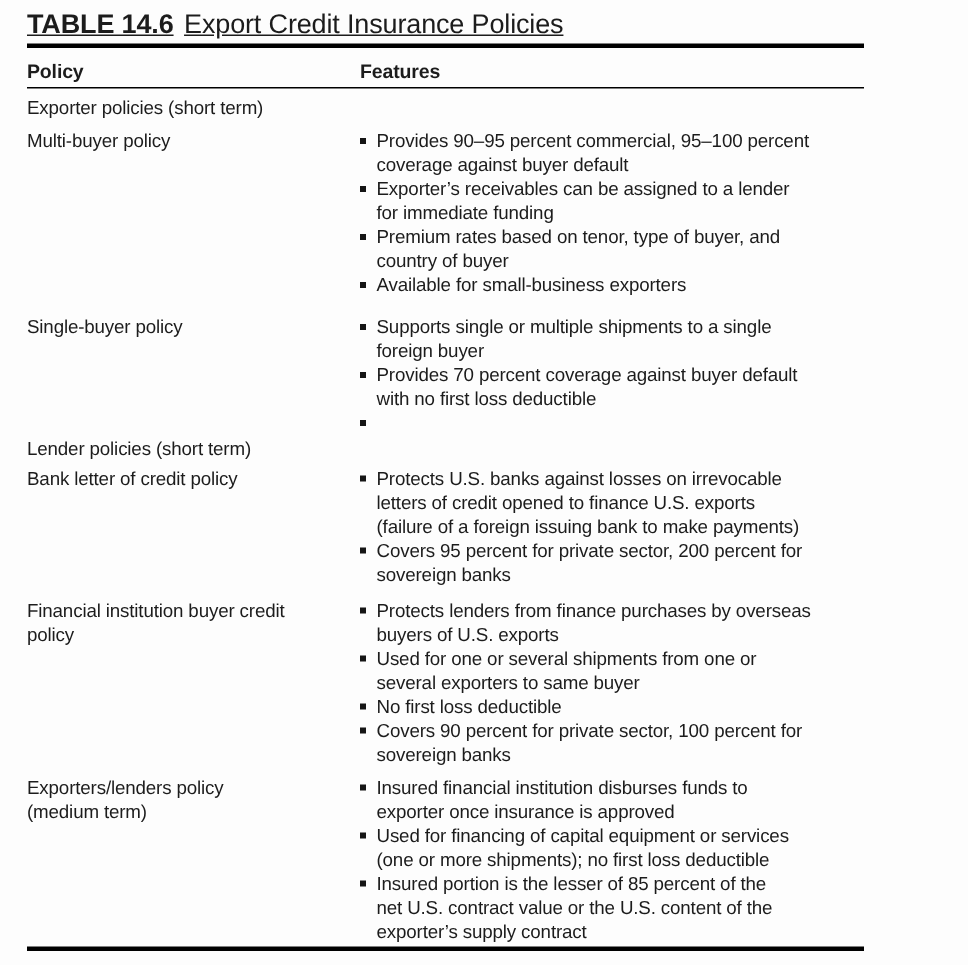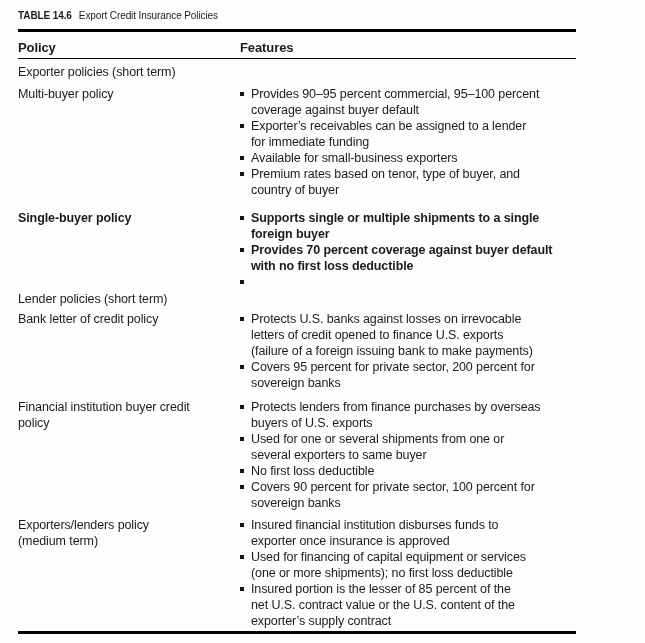--- a/index.html
+++ b/index.html
@@ -18,22 +18,23 @@
     line-height: 16px;
     letter-spacing: -0.1px;
     color: #1c1c1c;
   }
   .doc-table {
     margin-left: 18px;
     width: 558px;
     padding-top: 8px;
   }
   .table-title {
-    font-size: 10px;
+    font-size: 18px;
     white-space: nowrap;
+    text-decoration: underline;
   }
   .title-label {
     font-weight: bold;
     margin-right: 7px;
   }
   .rule-thick {
     height: 2.5px;
     background: #000;
     margin-top: 5px;
   }
@@ -56,21 +57,21 @@
     margin-top: 2px;
   }
   .rows {
     margin-top: 5px;
   }
   .trow {
     display: flex;
   }
   .trow-r0 { margin-bottom: 6px; }
   .trow-r1 { margin-bottom: 12px; }
-  .trow-r2 { margin-bottom: 7px; font-weight: bold; }
+  .trow-r2 { margin-bottom: 7px; }
   .trow-r3 { margin-bottom: 4px; gap: 48px; }
   .trow-r4 { margin-bottom: 8px; }
   .trow-r5 { margin-bottom: 6px; }
   .policy-cell {
     width: 222px;
     flex: none;
     padding-right: 10px;
     box-sizing: border-box;
     white-space: pre-line;
   }
@@ -137,26 +138,26 @@
               <span class="feature-text">Provides 90–95 percent commercial, 95–100 percent
 coverage against buyer default</span>
             </li>
             <li class="feature-item">
               <span class="bullet-icon"></span>
               <span class="feature-text">Exporter’s receivables can be assigned to a lender
 for immediate funding</span>
             </li>
             <li class="feature-item">
               <span class="bullet-icon"></span>
-              <span class="feature-text">Available for small-business exporters</span>
-            </li>
-            <li class="feature-item">
-              <span class="bullet-icon"></span>
               <span class="feature-text">Premium rates based on tenor, type of buyer, and
 country of buyer</span>
+            </li>
+            <li class="feature-item">
+              <span class="bullet-icon"></span>
+              <span class="feature-text">Available for small-business exporters</span>
             </li>
           </ul>
         </div>
       </div>
 
       <div class="trow trow-r2">
         <div class="policy-cell">Single-buyer policy</div>
         <div class="features-cell">
           <ul class="features-list">
             <li class="feature-item">

